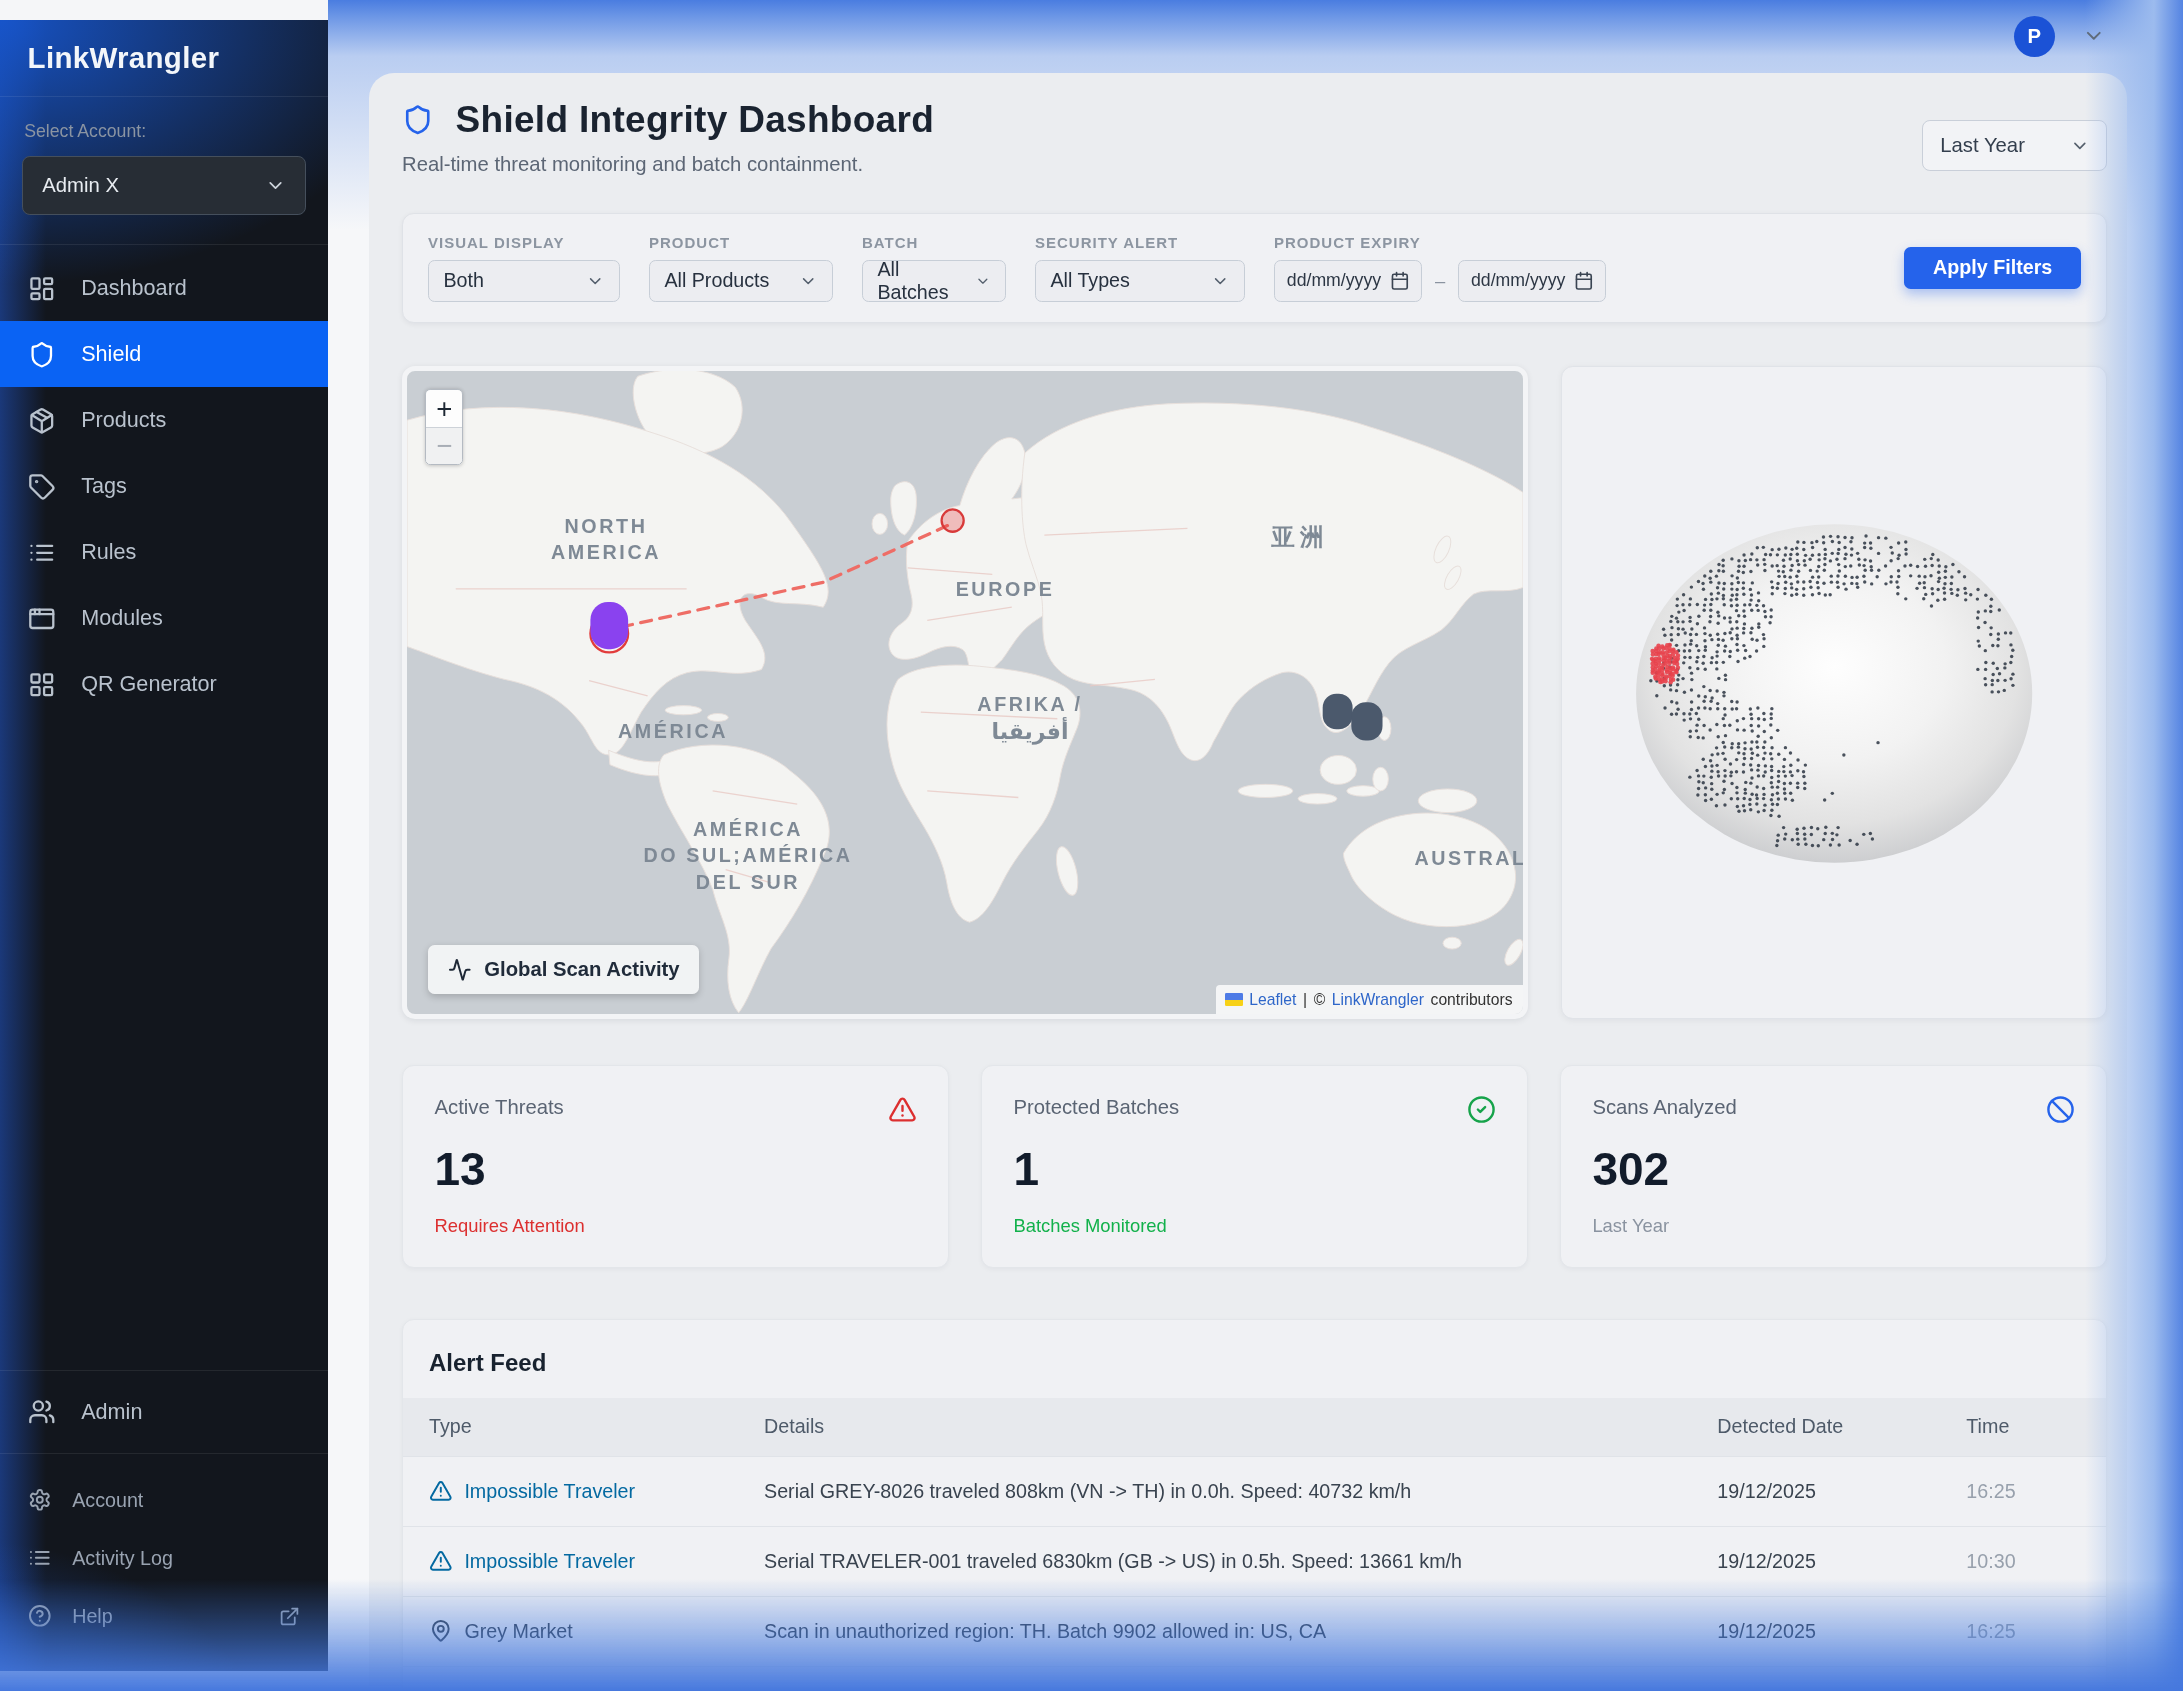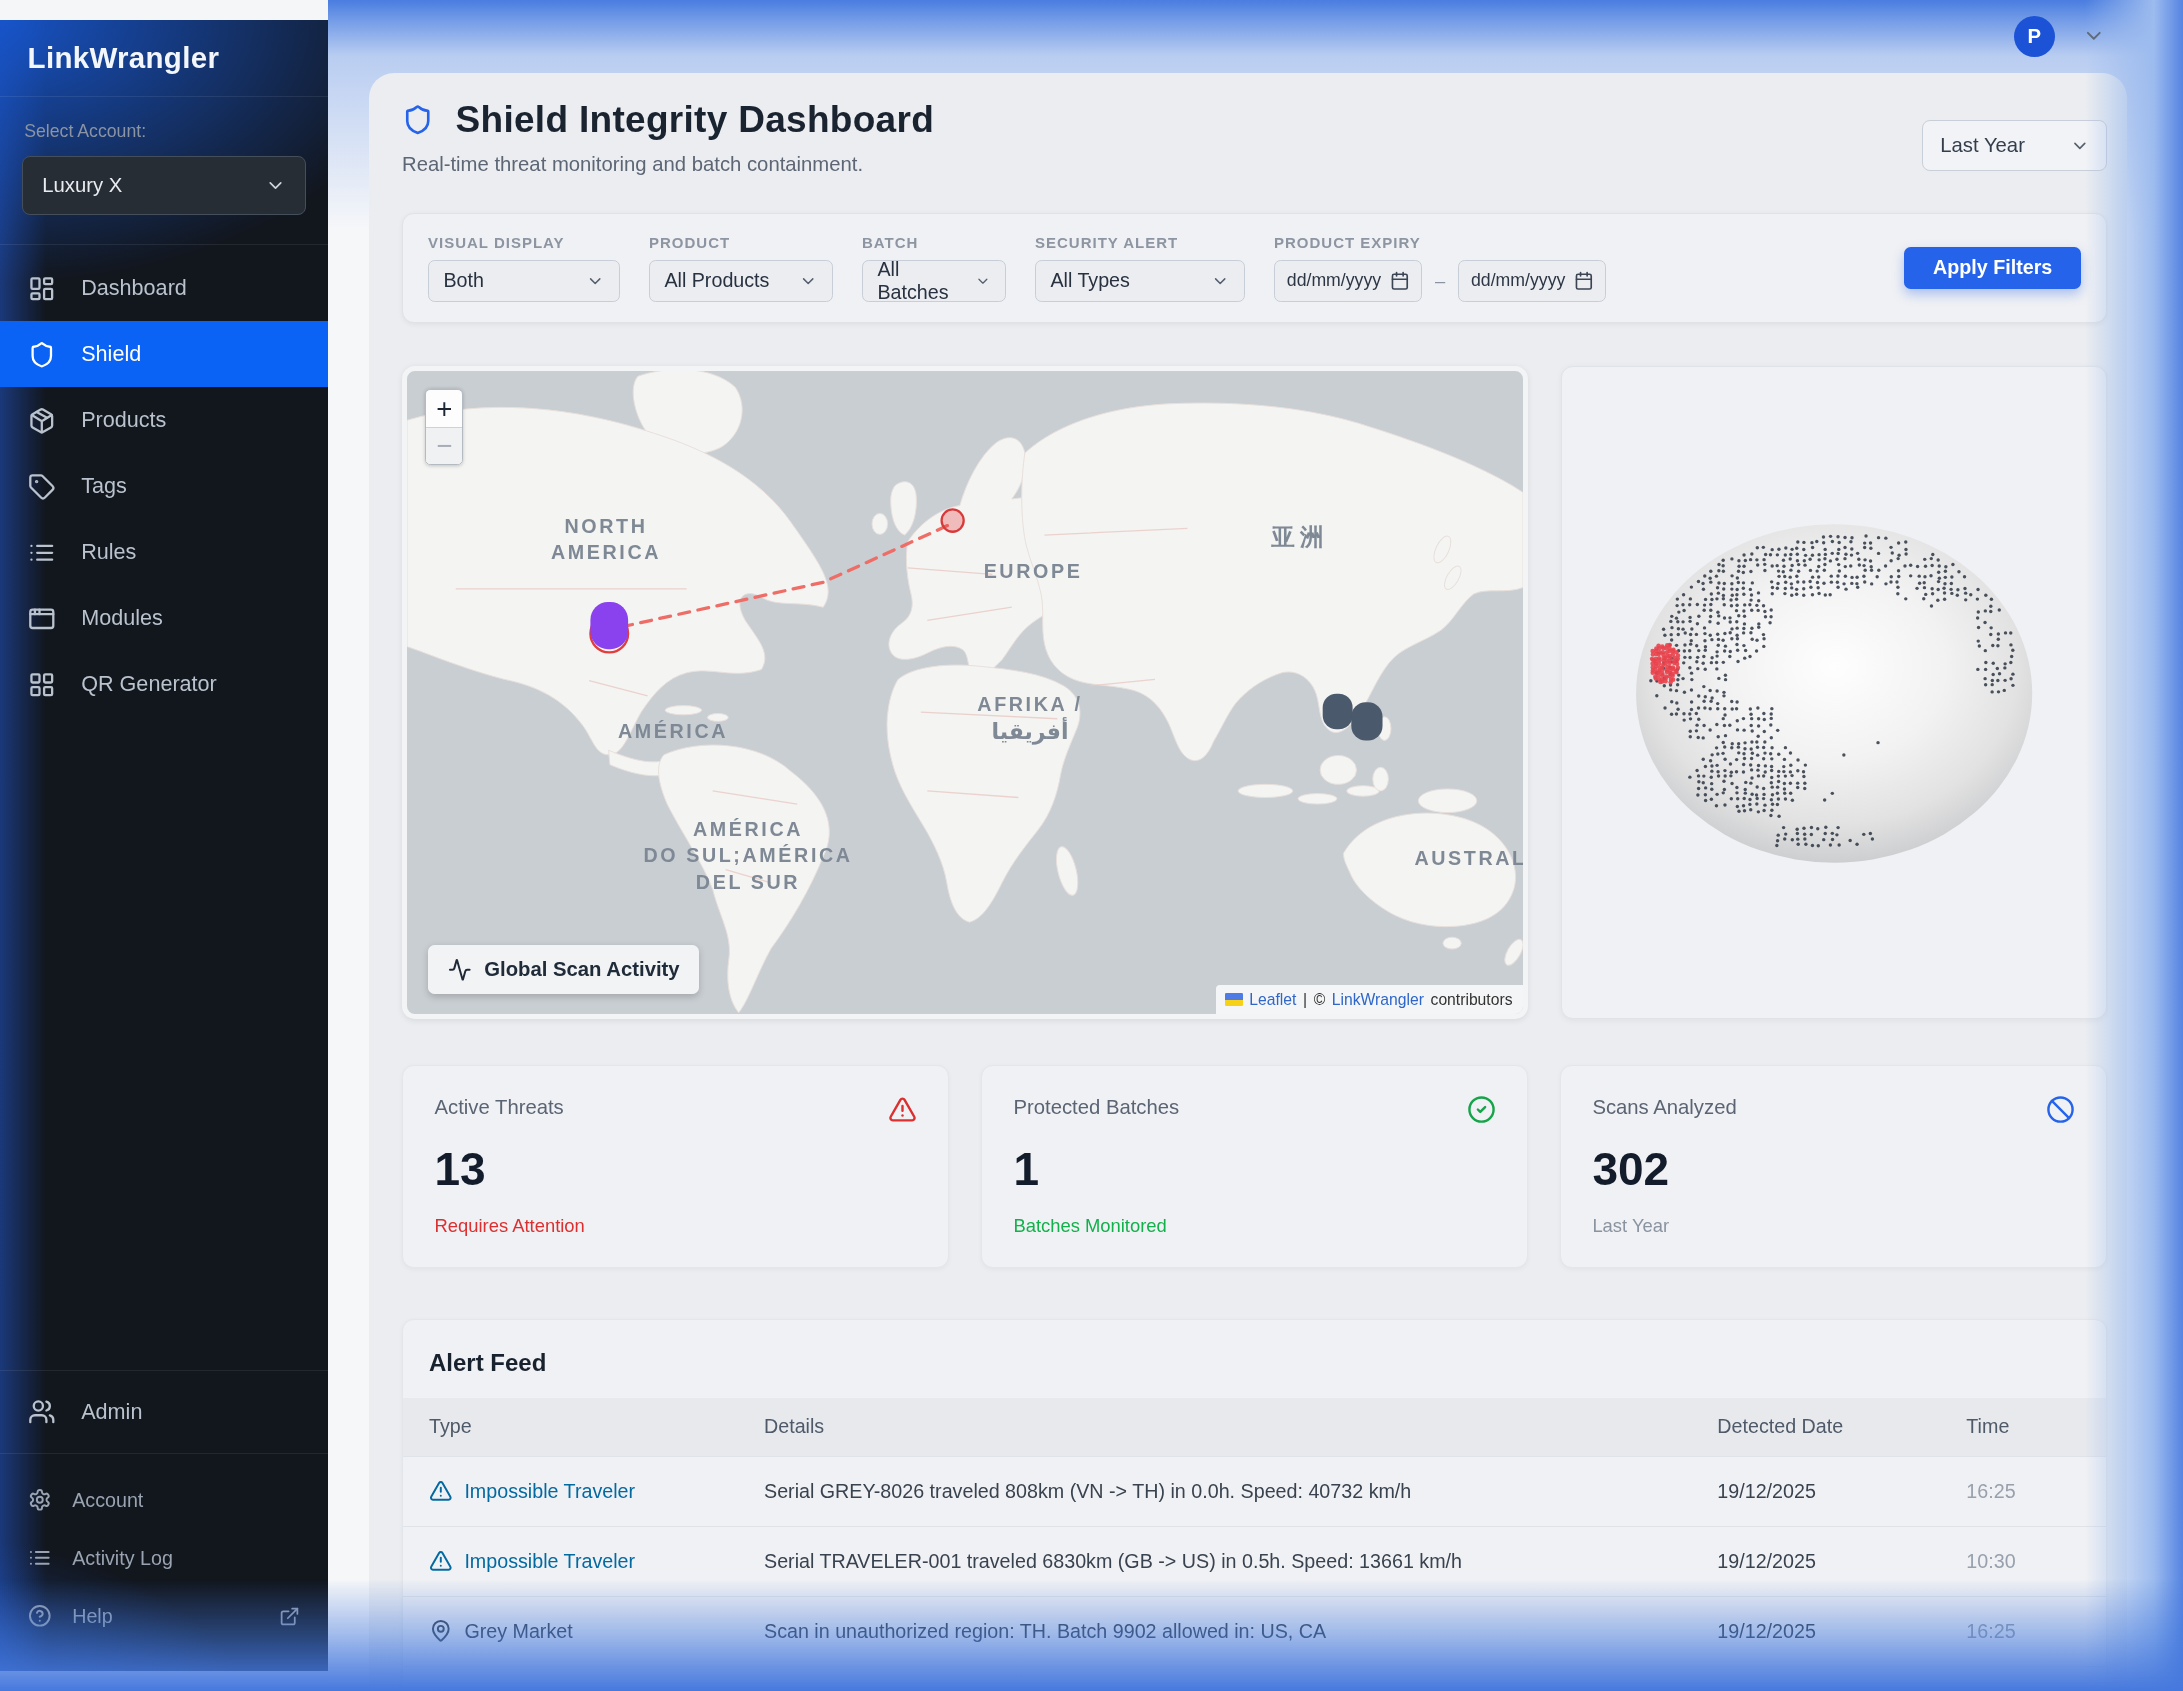--- a/index.html
+++ b/index.html
@@ -132,21 +132,21 @@
 <body>
 
 <aside class="sidebar">
   <div class="logo-row">
     <div class="logo">LinkWrangler</div>
   </div>
 
   <div class="account-block">
     <div class="account-label">Select Account:</div>
     <div class="account-select">
-      <span>Luxury X</span>
+      <span>Admin X</span>
       <svg class="ic chev" width="21" height="21" viewBox="0 0 24 24">
           <path d="m6 9 6 6 6-6"></path>
         </svg>
     </div>
   </div>
 
   <nav class="nav">
     <div class="nav-item">
       <svg class="ic nico" viewBox="0 0 24 24">
           <rect width="7" height="9" x="3" y="3" rx="1"></rect>
@@ -405,21 +405,21 @@
           <circle cx="311" cy="400" r="29" fill="none" stroke="#e23c3c" stroke-width="3.5"></circle>
           <rect x="282" y="352" width="58" height="72" rx="27" fill="#8a42ef"></rect>
           <rect x="1408" y="492" width="46" height="54" rx="21" fill="#4b596c"></rect>
           <rect x="1452" y="505" width="48" height="58" rx="22" fill="#4b596c"></rect>
         </svg>
 
         <div class="map-label" style="left:199px; top:169px;">
           <div>NORTH</div>
             <div>AMERICA</div>
         </div>
-        <div class="map-label" style="left:598px; top:200px;margin-left:28px;">EUROPE</div>
+        <div class="map-label" style="left:598px; top:218px;">EUROPE</div>
         <div class="map-label cjk" style="left:893px; top:167px;">亚洲</div>
         <div class="map-label" style="left:623px; top:348px;">
           <div>AFRIKA /</div>
             <div class="ar">أفريقيا</div>
         </div>
         <div class="map-label" style="left:266px; top:360px;">AMÉRICA</div>
         <div class="map-label" style="left:341px; top:485px;">
           <div>AMÉRICA</div>
             <div>DO SUL;AMÉRICA</div>
             <div>DEL SUR</div>

